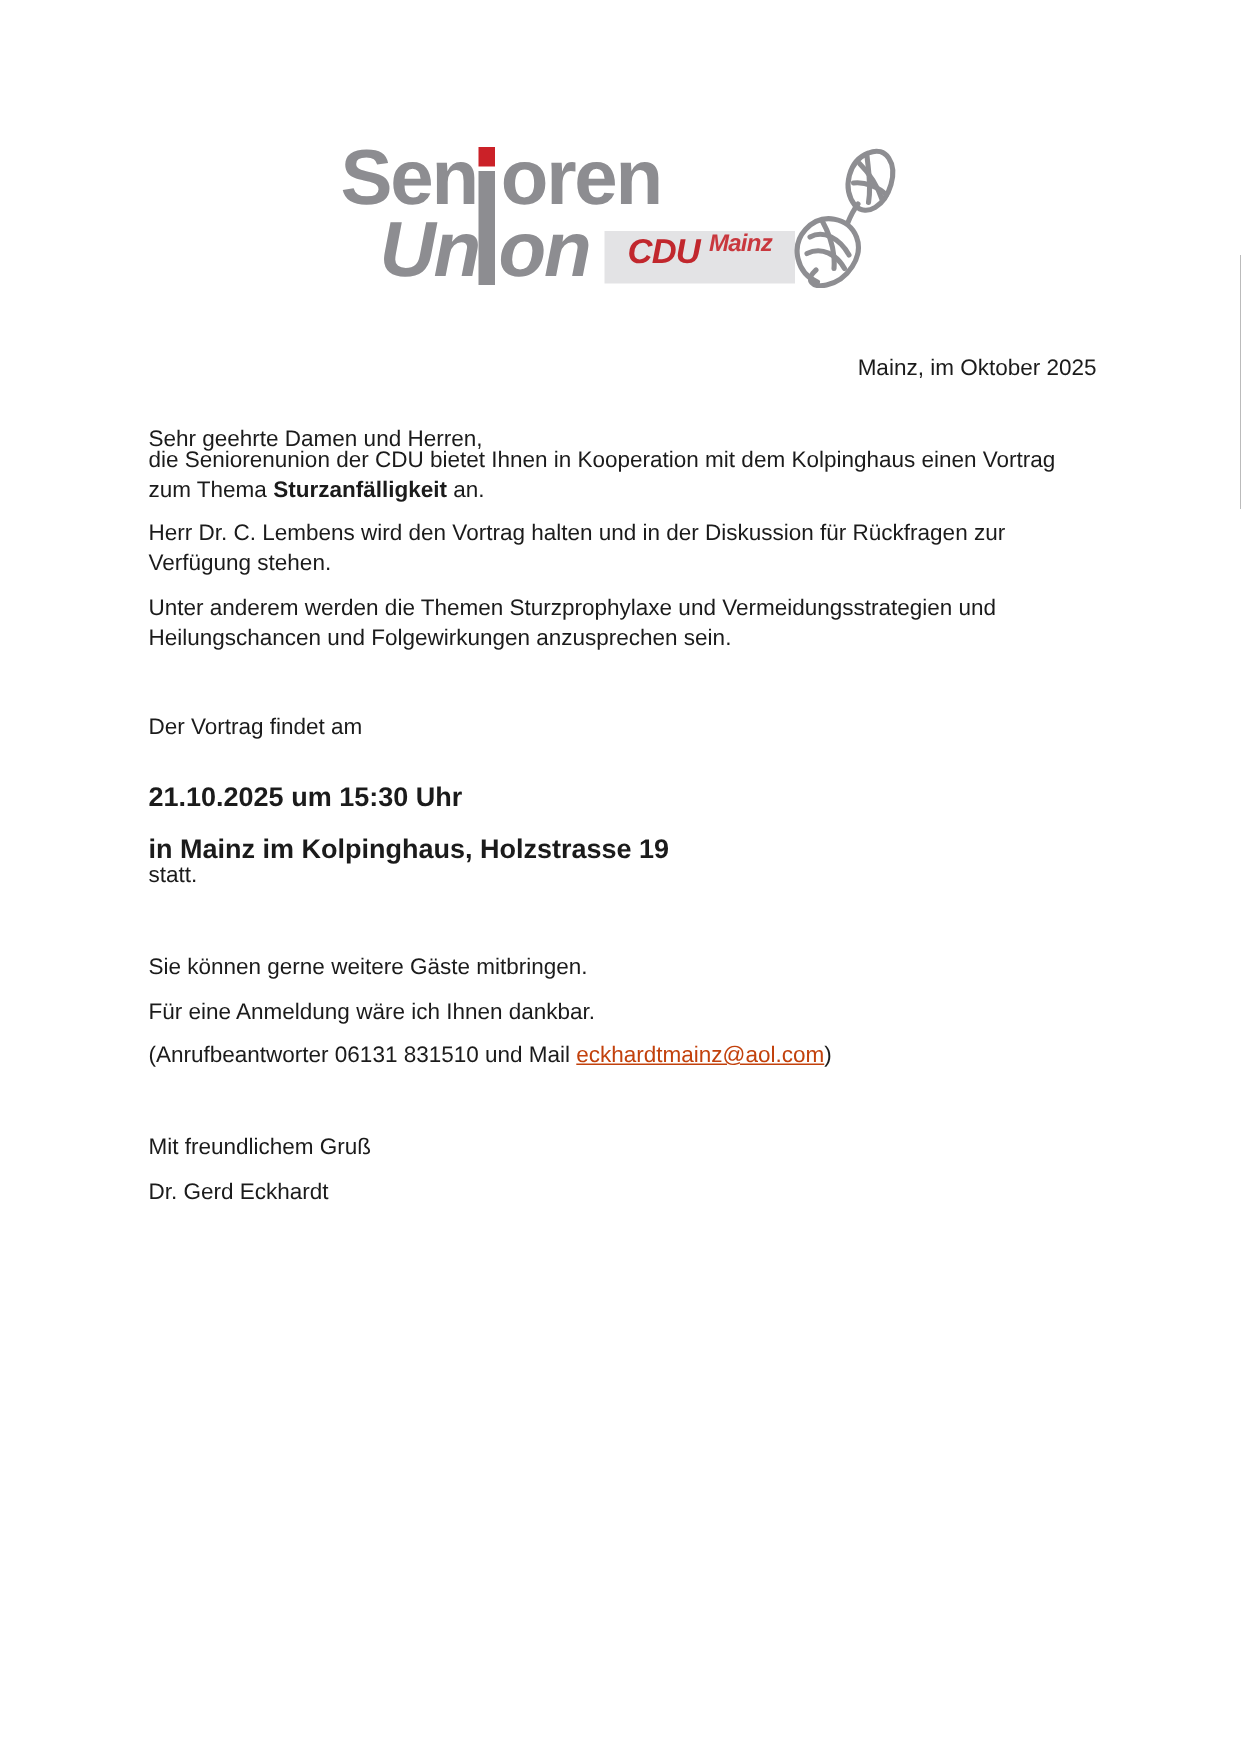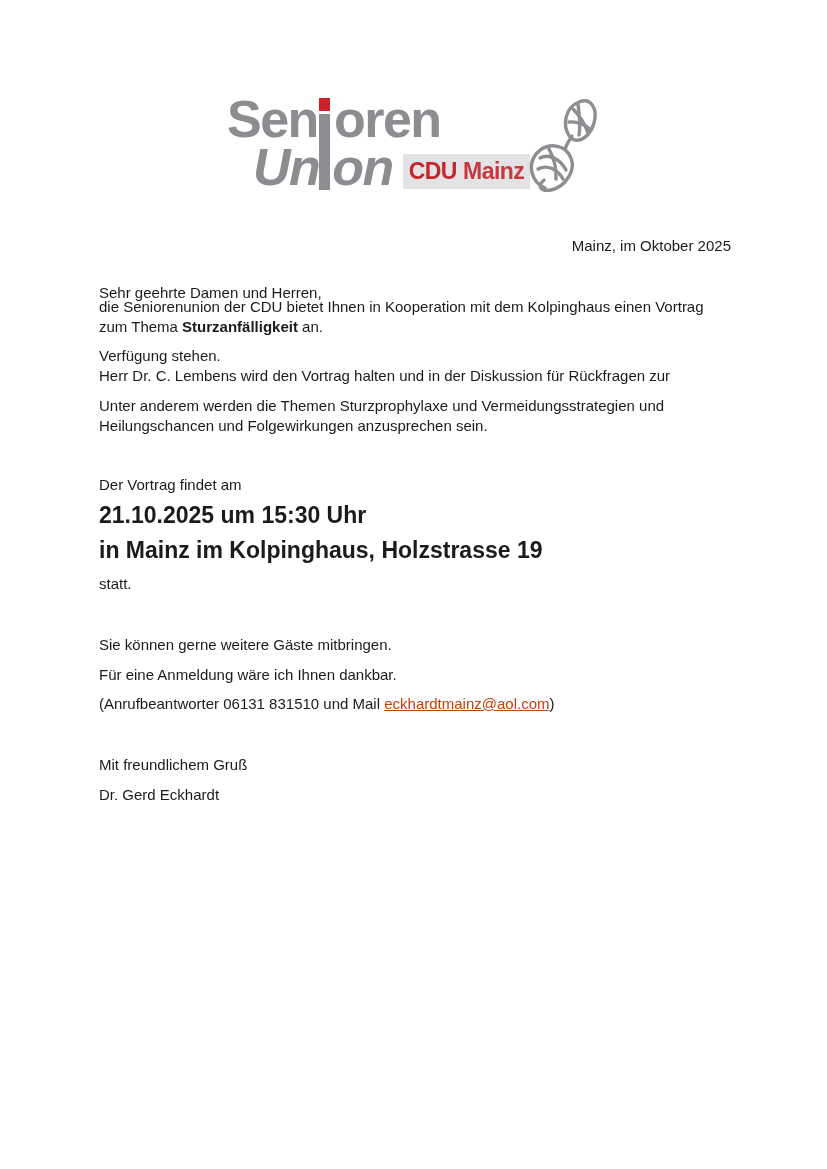--- a/index.html
+++ b/index.html
@@ -22,31 +22,31 @@
   }
   .logo-l1 { left:0; top:-1px; }
   .logo-l2 { left:26px; top:47px;font-style:italic; }
   .logo-sp1 { display:inline-block; width:16px; }
   .logo-sp2 { display:inline-block; width:13px; }
   .logo-idot { position:absolute; left:92px; top:4px;  width:11px; height:13px; background:#cb2128; }
   .logo-ibar { position:absolute; left:92px; top:20px; width:11px; height:76px; background:#8d8d91; }
   .cdu-badge {
     position:absolute; left:176px; top:60px; width:127px; height:35px;
     background:#e3e3e5;
-    display:flex; align-items:center; justify-content:center;
-    white-space:nowrap;
+    display:flex; align-items:flex-start; justify-content:center;
+    font-style:italic; white-space:nowrap;
   }
   .cdu-badge .cdu   { font-size:23px; font-weight:900; color:#c1272d; letter-spacing:-0.5px; }
-  .cdu-badge .city  { font-size:23px; font-weight:700; color:#c9383e; margin-left:6px; letter-spacing:-0.5px; }
+  .cdu-badge .city  { font-size:16px; font-weight:700; color:#c9383e; margin-left:6px; letter-spacing:-0.5px; }
   .sketch { position:absolute; left:300px; top:2px; }
 
   
   .t  { position:absolute; left:99px; width:632px; font-size:15px; line-height:20px; }
   .t-right { text-align:right; }
-  .b19 { font-size:23px; line-height:24px; font-weight:bold; }
+  .b19 { font-size:18px; line-height:24px; font-weight:bold;margin-top:16px; }
   .email-link { color:#c2410c; text-decoration:underline; }
 
   .pos-date     { top:236px; }
   .pos-greet    { top:283px; }
   .pos-p1       { top:297px; }
   .pos-p2       { top:346px; }
   .pos-p3       { top:396px; }
   .pos-intro    { top:475px; }
   .pos-datetime { top:503px; }
   .pos-location { top:538px; }
@@ -89,22 +89,22 @@
   <div class="t t-right pos-date">Mainz, im Oktober 2025</div>
 
   <div class="t pos-greet">Sehr geehrte Damen und Herren,</div>
 
   <div class="t pos-p1">
     <div>die Seniorenunion der CDU bietet Ihnen in Kooperation mit dem Kolpinghaus einen Vortrag</div>
     <div><span>zum Thema </span><b>Sturzanfälligkeit</b><span> an.</span></div>
   </div>
 
   <div class="t pos-p2">
+    <div>Herr Dr. C. Lembens wird den Vortrag halten und in der Diskussion für Rückfragen zur</div>
     <div>Verfügung stehen.</div>
-    <div>Herr Dr. C. Lembens wird den Vortrag halten und in der Diskussion für Rückfragen zur</div>
   </div>
 
   <div class="t pos-p3">
     <div>Unter anderem werden die Themen Sturzprophylaxe und Vermeidungsstrategien und</div>
     <div>Heilungschancen und Folgewirkungen anzusprechen sein.</div>
   </div>
 
   <div class="t pos-intro">Der Vortrag findet am</div>
   <div class="t b19 pos-datetime">21.10.2025 um 15:30 Uhr</div>
   <div class="t b19 pos-location">in Mainz im Kolpinghaus, Holzstrasse 19</div>

